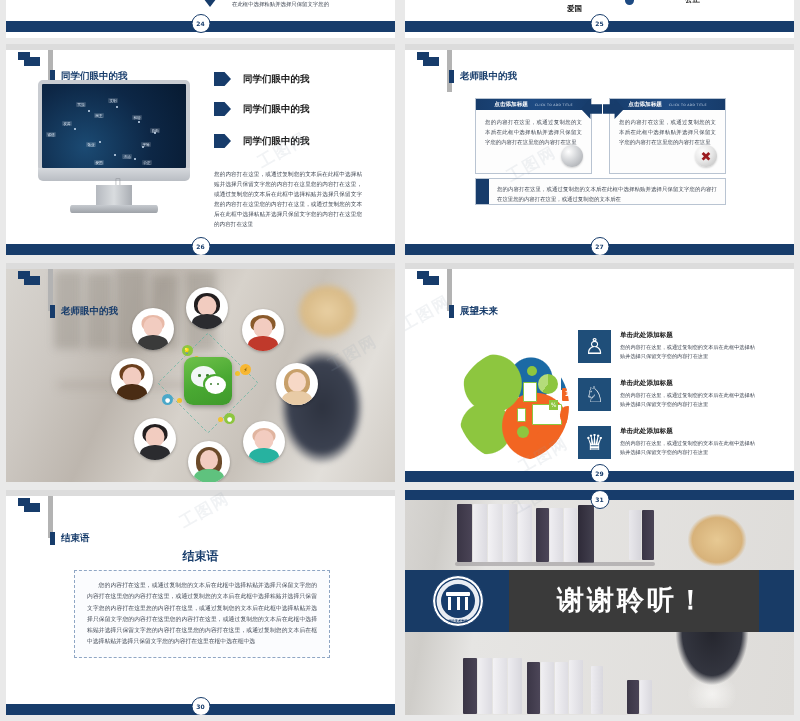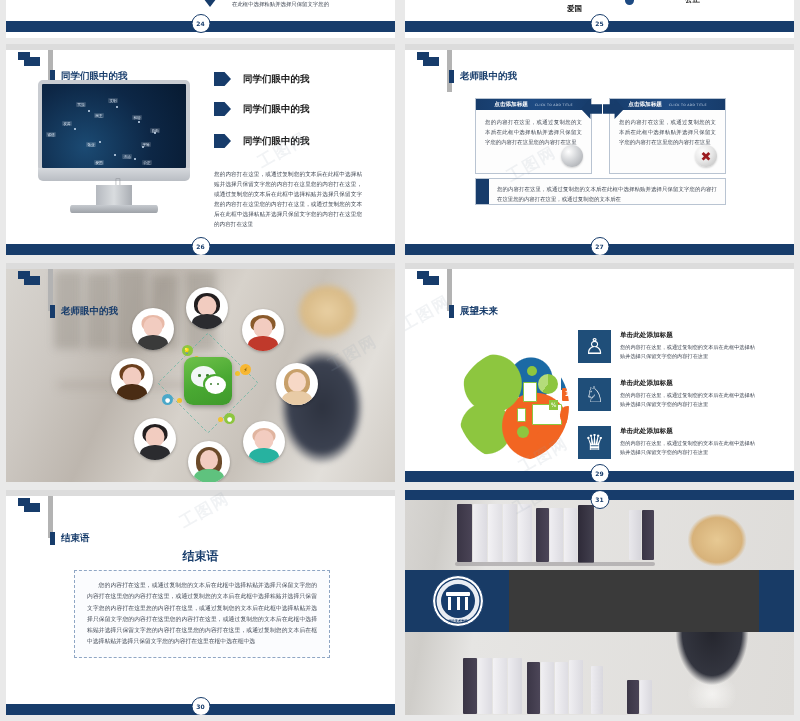--- a/index.html
+++ b/index.html
@@ -664,20 +664,21 @@
     <div class="binder" style="left:122px; top:172px; width:13px; height:52px; background:linear-gradient(90deg,#3b3646,#4c4658);"></div>
     <div class="binder" style="left:136px; top:172px; width:13px; height:52px; background:linear-gradient(90deg,#f0eff2,#dcdbe1);"></div>
     <div class="binder" style="left:150px; top:172px; width:13px; height:52px; background:linear-gradient(90deg,#f2f1f4,#dedde3);"></div>
     <div class="binder" style="left:164px; top:170px; width:14px; height:54px; background:linear-gradient(90deg,#f0eff2,#dbdae0);"></div>
     <div class="binder" style="left:186px; top:176px; width:12px; height:48px; background:linear-gradient(90deg,#eeedf1,#d9d8de);"></div>
     <div class="binder" style="left:222px; top:190px; width:12px; height:34px; background:linear-gradient(90deg,#3a3545,#4a4456);"></div>
     <div class="binder" style="left:235px; top:190px; width:12px; height:34px; background:linear-gradient(90deg,#eeedf1,#d9d8de);"></div>
 
     <div class="thanks-navy" style="top:80px;"></div>
     <div class="thanks-dark" style="left:104px; top:80px; width:250px;"></div>
+    <div class="thanks-text" style="left:152px; top:96px;">谢谢聆听！</div>
 
     <div class="seal" style="left:27px; top:85px;">
 
       <div class="seal-inner">
         <div class="seal-gate">
           <div class="roof"></div>
           <div class="col" style="left:2px;"></div>
           <div class="col" style="left:10.5px;"></div>
           <div class="col" style="left:19px;"></div>
         </div>

